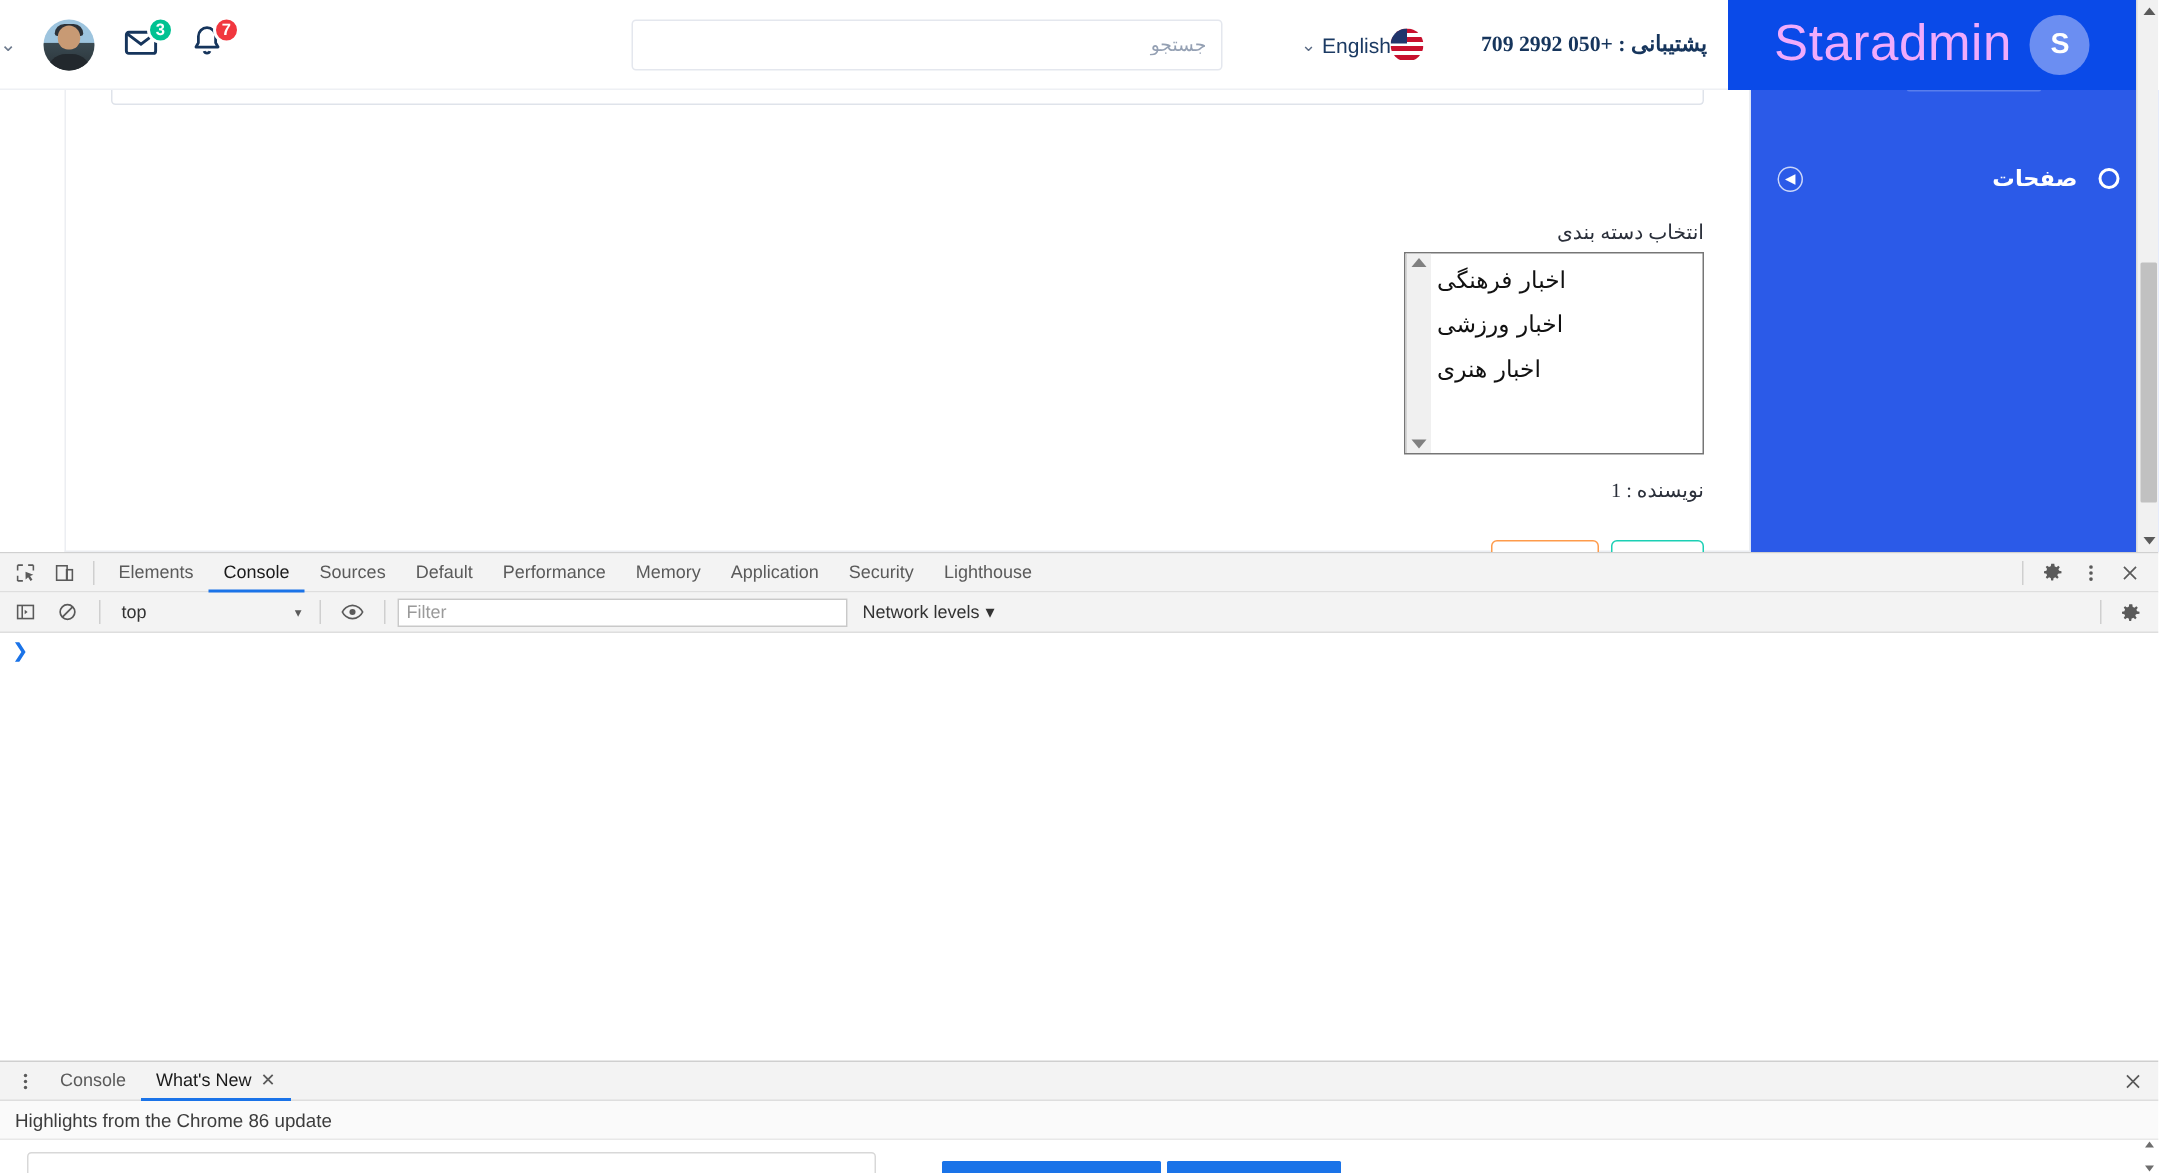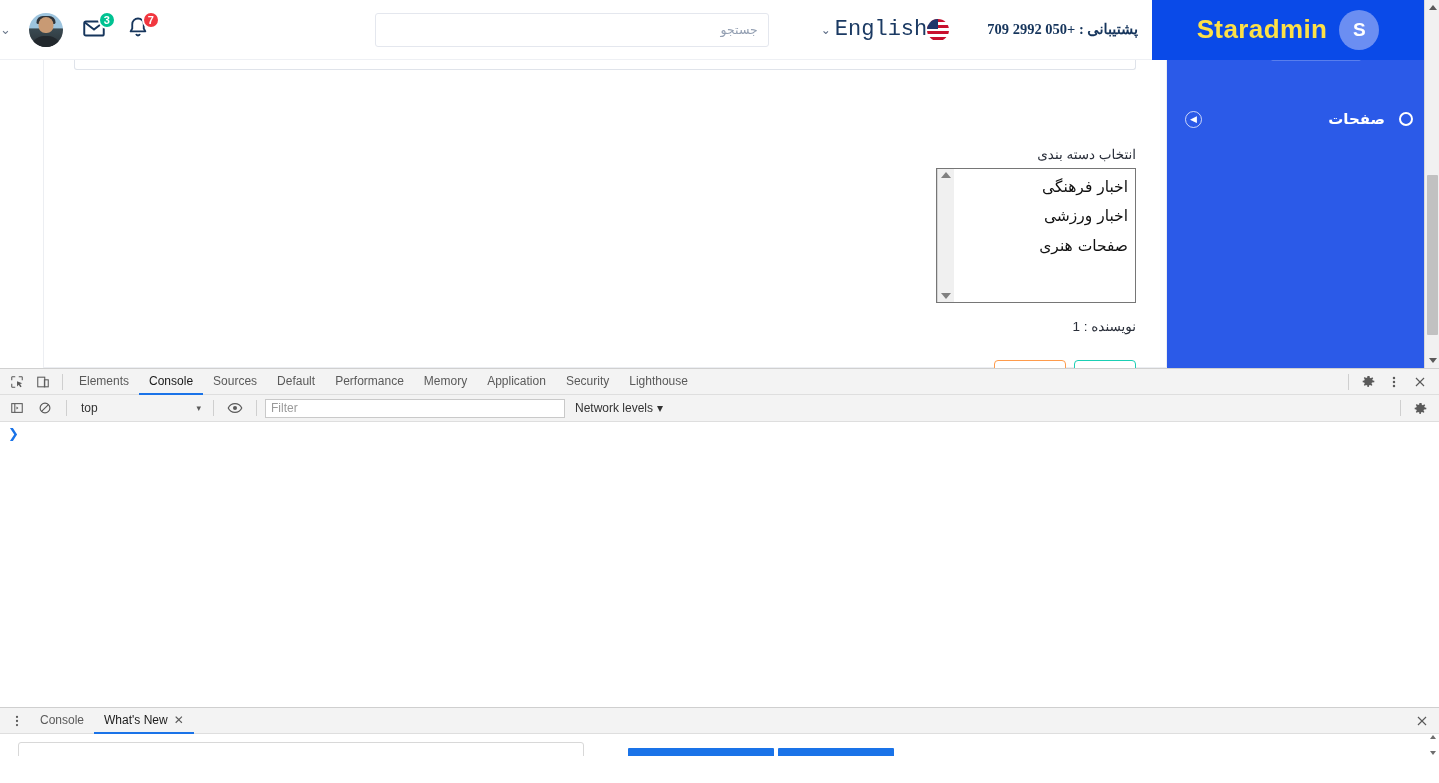--- a/index.html
+++ b/index.html
@@ -42,40 +42,40 @@
     flex: 0 0 272px;
   }
   #brand .logo-circle {
     width: 40px; height: 40px; border-radius: 50%;
     background: #6b8ef2;
     color: #ffffff;
     display: flex; align-items: center; justify-content: center;
     font-size: 19px; font-weight: bold;
   }
   #brand .brand-text {
-    color: #fde047; font-size: 26px; font-weight: bold; letter-spacing: .4px;
+    color: #f0abfc; font-size: 34px; font-weight: normal; letter-spacing: .4px;
   }
 
   #nav-right-group {
     display: flex; align-items: center; gap: 10px;
     margin-right: 14px; direction: rtl;
   }
   .support-text {
     font-family: "Liberation Serif", "DejaVu Serif", serif;
     font-size: 14.5px; font-weight: bold; color: #16355c;
     white-space: nowrap;
   }
   #lang-picker {
     display: flex; align-items: center; gap: 4px;
     margin-right: 28px; cursor: pointer; direction: ltr;
   }
   #lang-picker .caret { color: #5b6b85; font-size: 12px; order: 0; }
   #lang-picker .lang-label {
-    font-family: Liberation Mono, monospace;
-    font-size: 22px; color: #1b3a63; order: 1;
+    font-family: Liberation Sans, sans-serif;
+    font-size: 14px; color: #1b3a63; order: 1;
   }
   .flag {
     width: 22px; height: 22px; border-radius: 50%;
     overflow: hidden; position: relative; order: 2; margin-left: -4px;
     background: #fff; flex: 0 0 22px;
   }
   .flag .stripes {
     position: absolute; inset: 0;
     background: repeating-linear-gradient(
       to bottom, #c8102e 0 3px, #ffffff 3px 6px);
@@ -196,21 +196,21 @@
   #top-field-stub {
     position: absolute; right: 30px; left: 30px; top: -8px;
     height: 18px;
     border: 1px solid #dfe3ea; border-top: none;
     border-radius: 0 0 3px 3px;
     background: #fff;
   }
 
   .form-label {
     font-size: 13.5px; color: #2a2f3a;
-    font-family: Liberation Sans, sans-serif;
+    font-family: Liberation Serif, serif;
     text-align: right;
   }
   #category-label { position: absolute; right: 30px; top: 86px; }
 
   #category-listbox {
     position: absolute; right: 30px; top: 108px;
     width: 200px; height: 135px;
     border: 1px solid #767676; background: #ffffff;
     display: flex; direction: rtl; overflow: hidden;
   }
@@ -226,21 +226,21 @@
   .lb-arrow.up { border-bottom: 6px solid #808080; }
   .lb-arrow.down { border-top: 6px solid #808080; }
   #category-listbox .lb-options {
     flex: 1; order: 1; padding: 4px 0;
     display: flex; flex-direction: column;
   }
   .lb-option {
     padding: 5px 7px 5px 4px;
     font-size: 15.5px; color: #111;
     font-family: "DejaVu Sans", sans-serif;
-    text-align: right; cursor: pointer; line-height: 1.25;
+    text-align: left; cursor: pointer; line-height: 1.25;
   }
 
   #author-line { position: absolute; right: 30px; top: 258px; }
 
   #form-actions {
     position: absolute; right: 30px; top: 300px;
     display: flex; gap: 8px; direction: rtl;
   }
   .btn {
     min-width: 58px; height: 30px; padding: 0 14px;
@@ -467,21 +467,21 @@
       <div id="content-card">
 
         <div id="top-field-stub"></div>
 
         <div id="category-label" class="form-label">انتخاب دسته بندی</div>
 
         <div id="category-listbox">
           <div class="lb-options">
             <div class="lb-option">اخبار فرهنگی</div>
             <div class="lb-option">اخبار ورزشی</div>
-            <div class="lb-option">صفحات هنری</div>
+            <div class="lb-option">اخبار هنری</div>
           </div>
           <div class="lb-scrollbar">
             <span class="lb-arrow up"></span>
             <span class="lb-arrow down"></span>
           </div>
         </div>
 
         <div id="author-line" class="form-label">نویسنده : 1</div>
 
         <div id="form-actions">
@@ -621,20 +621,21 @@
           <span>What's New</span>
           <span class="tab-close">✕</span>
         </span>
         <span id="drawer-close" class="dt-tool-icon">
           <svg width="14" height="14" viewBox="0 0 16 16">
             <path d="M3.4 3.4l9.2 9.2M12.6 3.4l-9.2 9.2" stroke="#5a5a5a" stroke-width="1.3"></path>
           </svg>
         </span>
       </div>
 
+      <div id="drawer-subtitle">Highlights from the Chrome 86 update</div>
 
       <div id="drawer-content">
         <div id="wn-card-stub"></div>
         <div id="wn-bar-a" class="wn-blue-bar"></div>
         <div id="wn-bar-b" class="wn-blue-bar"></div>
         <div id="drawer-scrollbar">
           <span class="ds-tri-up"></span>
           <span class="ds-tri-down"></span>
         </div>
       </div>

